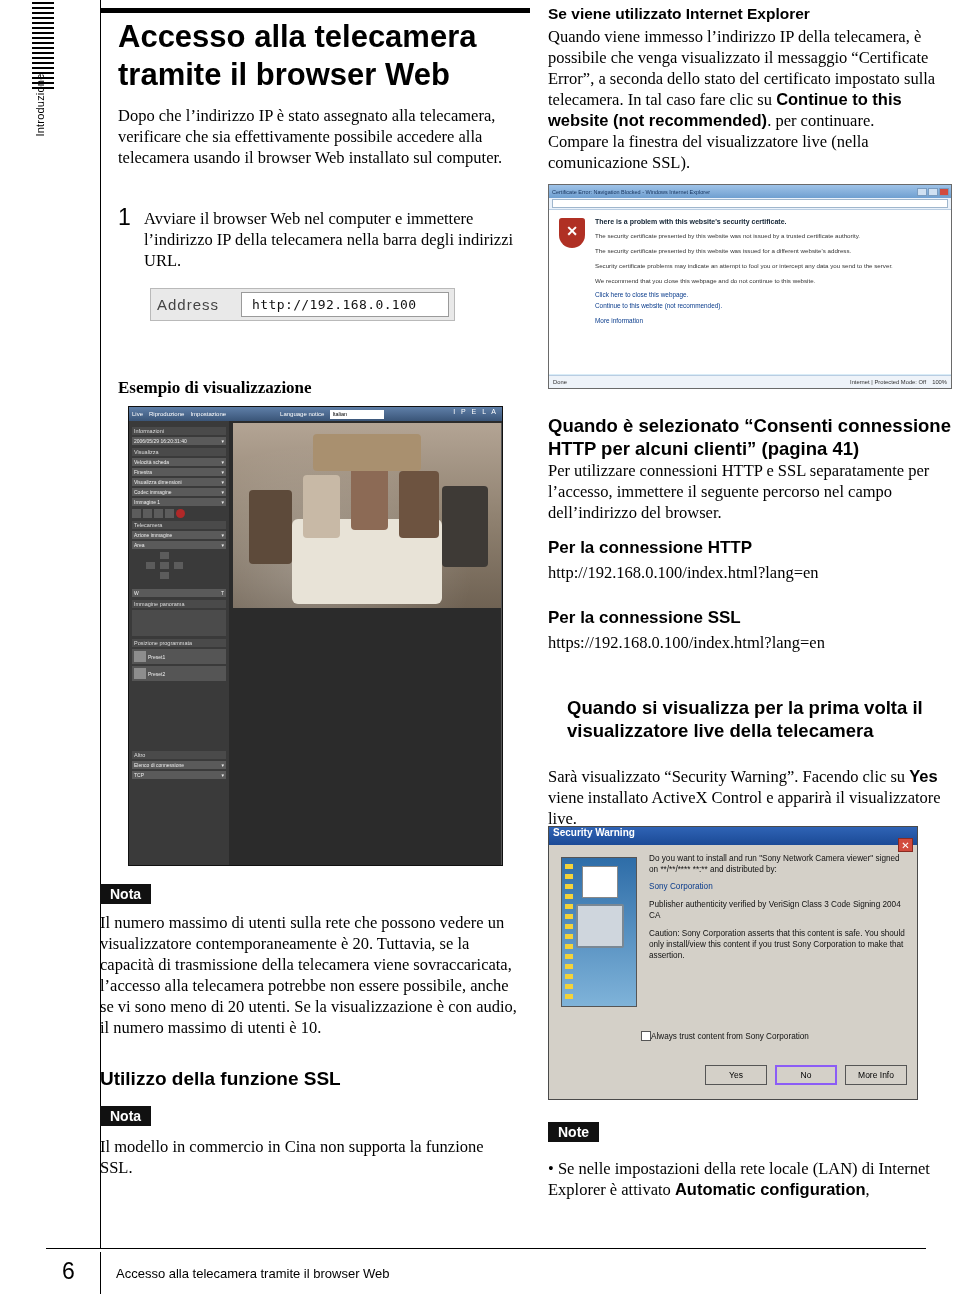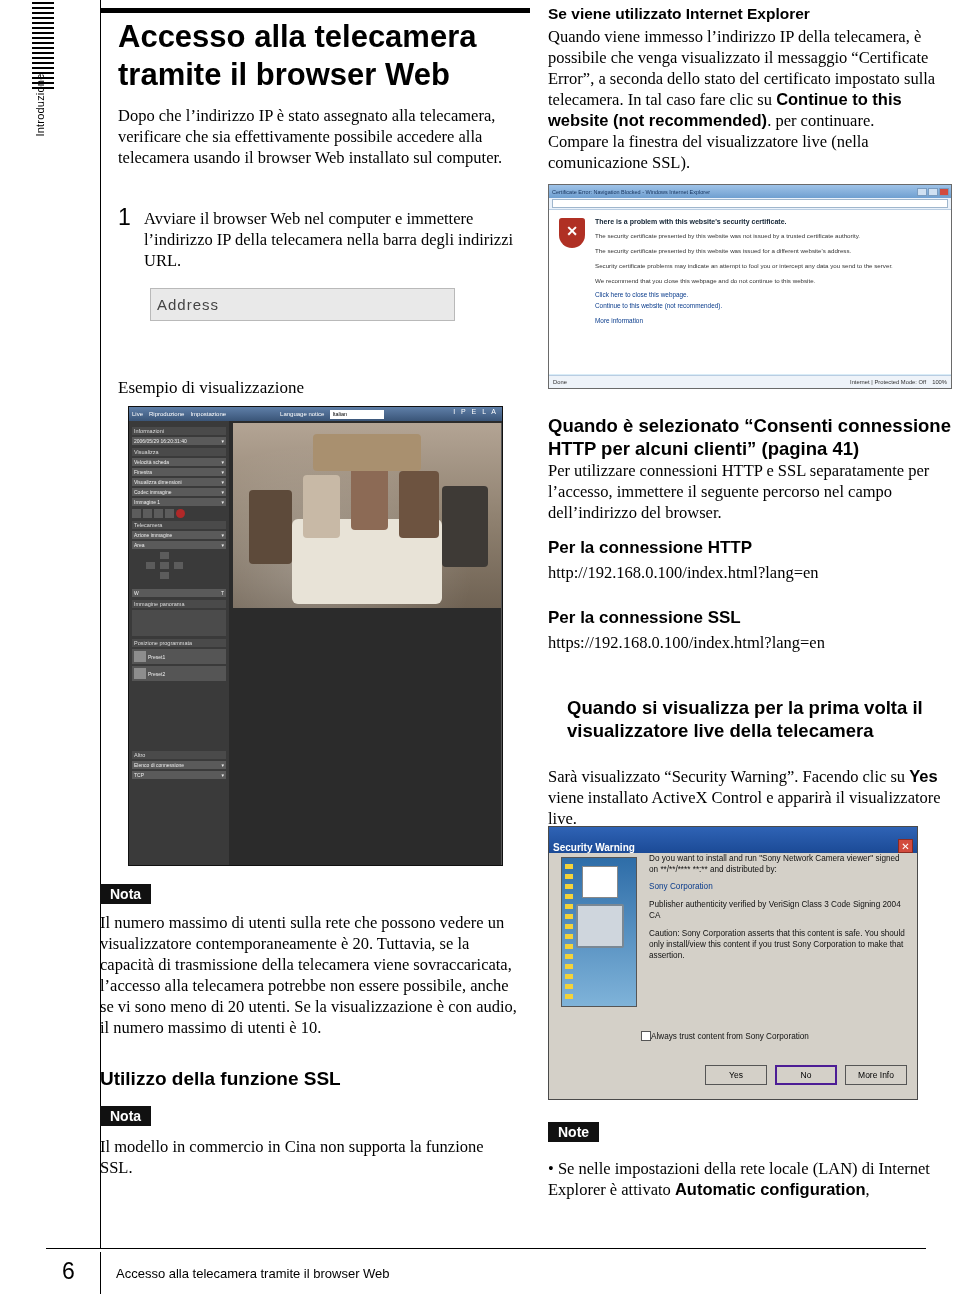--- a/index.html
+++ b/index.html
@@ -79,21 +79,21 @@
     font-size:13px; color:#111;
     display:flex; align-items:center; padding-left:10px; letter-spacing:0.4px;
   }
 
   .capt1 {
     position:absolute; left:118px; top:338px; width:400px;
     font-size:16.5px; line-height:21px;
   }
   .esempio {
     position:absolute; left:118px; top:378px;
-    font-family:"Liberation Serif", serif; font-weight:normal; font-size:17px;
+    font-family:"Liberation Serif", serif; font-weight:bold; font-size:17px;
   }
 
   
   .viewer {
     position:absolute; left:128px; top:406px; width:375px; height:460px;
     background:#2b2b2b; border:1px solid #111;
     overflow:hidden;
   }
   .viewer .topbar {
     position:absolute; left:0; top:0; width:100%; height:14px;
@@ -226,22 +226,22 @@
   }
   .iewin .status .mid { margin-left:auto; }
 
   
   .secwin {
     position:absolute; left:548px; top:826px; width:370px; height:274px;
     background:#d4d0c8; border:1px solid #4a4a4a;
     font-family:"Liberation Sans", sans-serif; overflow:hidden;
   }
   .secwin .tbar {
-    height:26px; background:linear-gradient(to bottom,#2f63b5,#1b4a96);
-    display:flex; align-items:flex-end; padding:0 4px;
+    height:18px; background:linear-gradient(to bottom,#2f63b5,#1b4a96);
+    display:flex; align-items:flex-start; padding:0 4px;flex-direction:column;
   }
   .secwin .tbar b { color:#fff; font-size:10px; font-weight:bold; }
   .secwin .tbar .x {
     margin-left:auto; width:15px; height:14px; background:#d24b3e; color:#fff;
     font-size:10px; text-align:center; line-height:14px; border:1px solid #8a2b22;
   }
   .secwin .body { position:absolute; left:0; right:0; top:18px; bottom:0; padding:8px; }
   .secwin .icon {
     position:absolute; left:12px; top:12px; width:76px; height:150px;
     background:linear-gradient(to bottom,#2e6da8,#7fb3d9);
@@ -267,21 +267,21 @@
     font-size:8.2px; color:#111;
   }
   .secwin .chk i { width:10px; height:10px; background:#fff; border:1px solid #555; display:block; }
   .secwin .btns {
     position:absolute; right:10px; bottom:14px; display:flex; gap:8px;
   }
   .secwin .btns button {
     font-family:"Liberation Sans", sans-serif; font-size:8.5px;
     background:#d4d0c8; border:1px solid #555; padding:3px 0; width:62px;
   }
-  .secwin .btns button.dark { border:2px solid #4c1d95; }
+  .secwin .btns button.dark { border:2px solid #8b5cf6; }
 
   
   .notebox {
     position:absolute; left:548px; top:1122px;
     font-family:"Liberation Sans", sans-serif; font-weight:bold; font-size:14px;
     color:#fff; background:#111; padding:2px 10px;
   }
   .notetext {
     position:absolute; left:548px; top:1158px; width:400px;
     font-size:16.5px; line-height:21px;
@@ -321,20 +321,21 @@
 
   <div class="lead">Dopo che l’indirizzo IP è stato assegnato alla telecamera, verificare che sia effettivamente possibile accedere alla telecamera usando il browser Web installato sul computer.</div>
 
   <div class="step">
     <div class="num">1</div>
     <div class="txt">Avviare il browser Web nel computer e immettere l’indirizzo IP della telecamera nella barra degli indirizzi URL.</div>
   </div>
 
   <div class="addrfig">
     <div class="lbl">Address</div>
+    <div class="field">http://192.168.0.100</div>
   </div>
 
   <div class="esempio">Esempio di visualizzazione</div>
 
   <div class="viewer">
     <div class="topbar">
       <span>Live</span>
       <span>Riproduzione</span>
       <span>Impostazione</span>
       <span style="margin-left:48px">Language notice</span>

